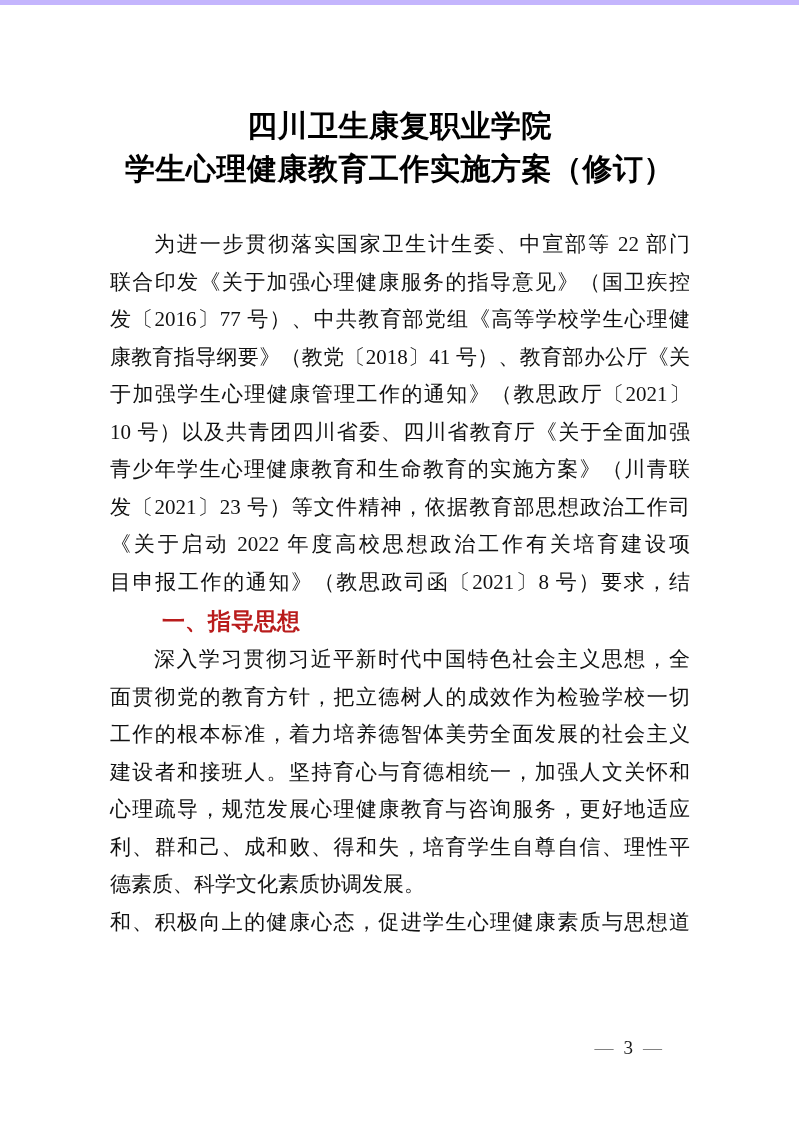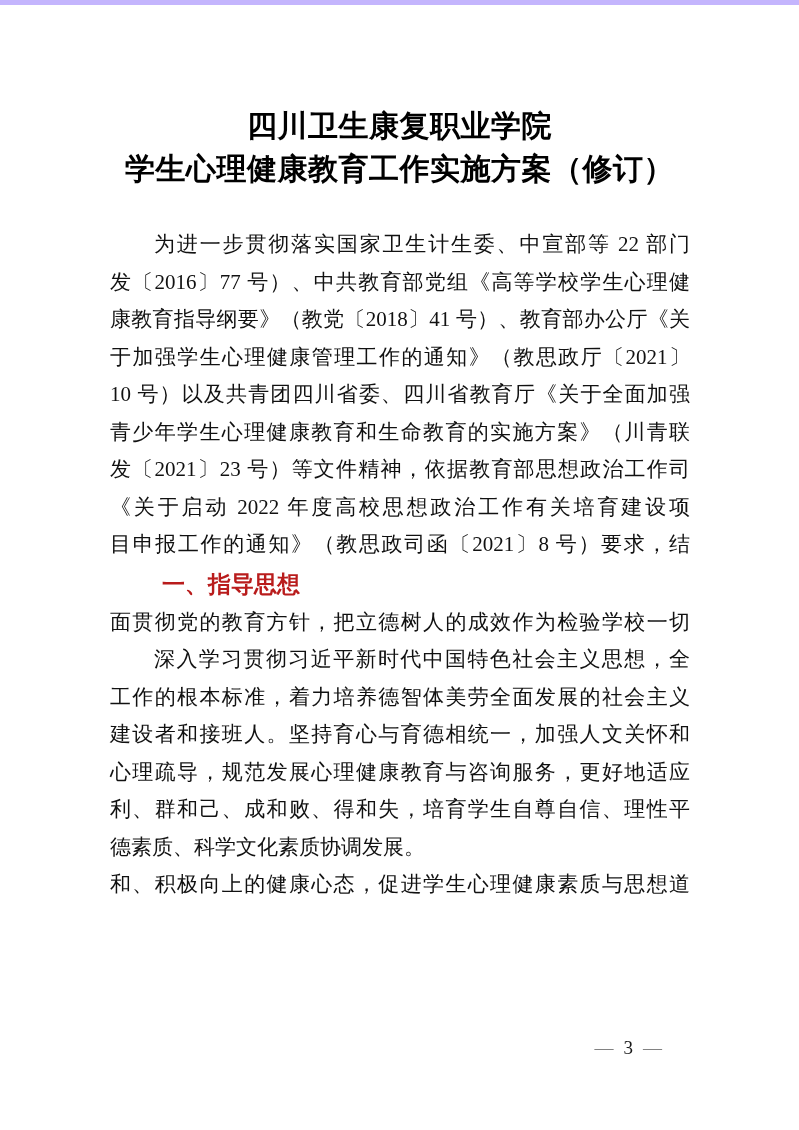--- a/index.html
+++ b/index.html
@@ -82,35 +82,36 @@
 
   <div class="doc-title">
     <div>四川卫生康复职业学院</div>
     <div>学生心理健康教育工作实施方案（修订）</div>
   </div>
 
   <div class="body-text">
 
     <div class="para">
       <div class="line first">为进一步贯彻落实国家卫生计生委、中宣部等 22 部门</div>
+      <div class="line">联合印发《关于加强心理健康服务的指导意见》（国卫疾控</div>
       <div class="line">发〔2016〕77 号）、中共教育部党组《高等学校学生心理健</div>
       <div class="line">康教育指导纲要》（教党〔2018〕41 号）、教育部办公厅《关</div>
       <div class="line">于加强学生心理健康管理工作的通知》（教思政厅〔2021〕</div>
       <div class="line">10 号）以及共青团四川省委、四川省教育厅《关于全面加强</div>
       <div class="line">青少年学生心理健康教育和生命教育的实施方案》（川青联</div>
       <div class="line">发〔2021〕23 号）等文件精神，依据教育部思想政治工作司</div>
       <div class="line">《关于启动 2022 年度高校思想政治工作有关培育建设项</div>
       <div class="line">目申报工作的通知》（教思政司函〔2021〕8 号）要求，结</div>
     </div>
 
     <h2 class="section-heading">一、指导思想</h2>
 
     <div class="para">
+      <div class="line first">深入学习贯彻习近平新时代中国特色社会主义思想，全</div>
       <div class="line">面贯彻党的教育方针，把立德树人的成效作为检验学校一切</div>
-      <div class="line first">深入学习贯彻习近平新时代中国特色社会主义思想，全</div>
       <div class="line">工作的根本标准，着力培养德智体美劳全面发展的社会主义</div>
       <div class="line">建设者和接班人。坚持育心与育德相统一，加强人文关怀和</div>
       <div class="line">心理疏导，规范发展心理健康教育与咨询服务，更好地适应</div>
       <div class="line">利、群和己、成和败、得和失，培育学生自尊自信、理性平</div>
       <div class="line last">德素质、科学文化素质协调发展。</div>
       <div class="line">和、积极向上的健康心态，促进学生心理健康素质与思想道</div>
     </div>
 
   </div>
 

